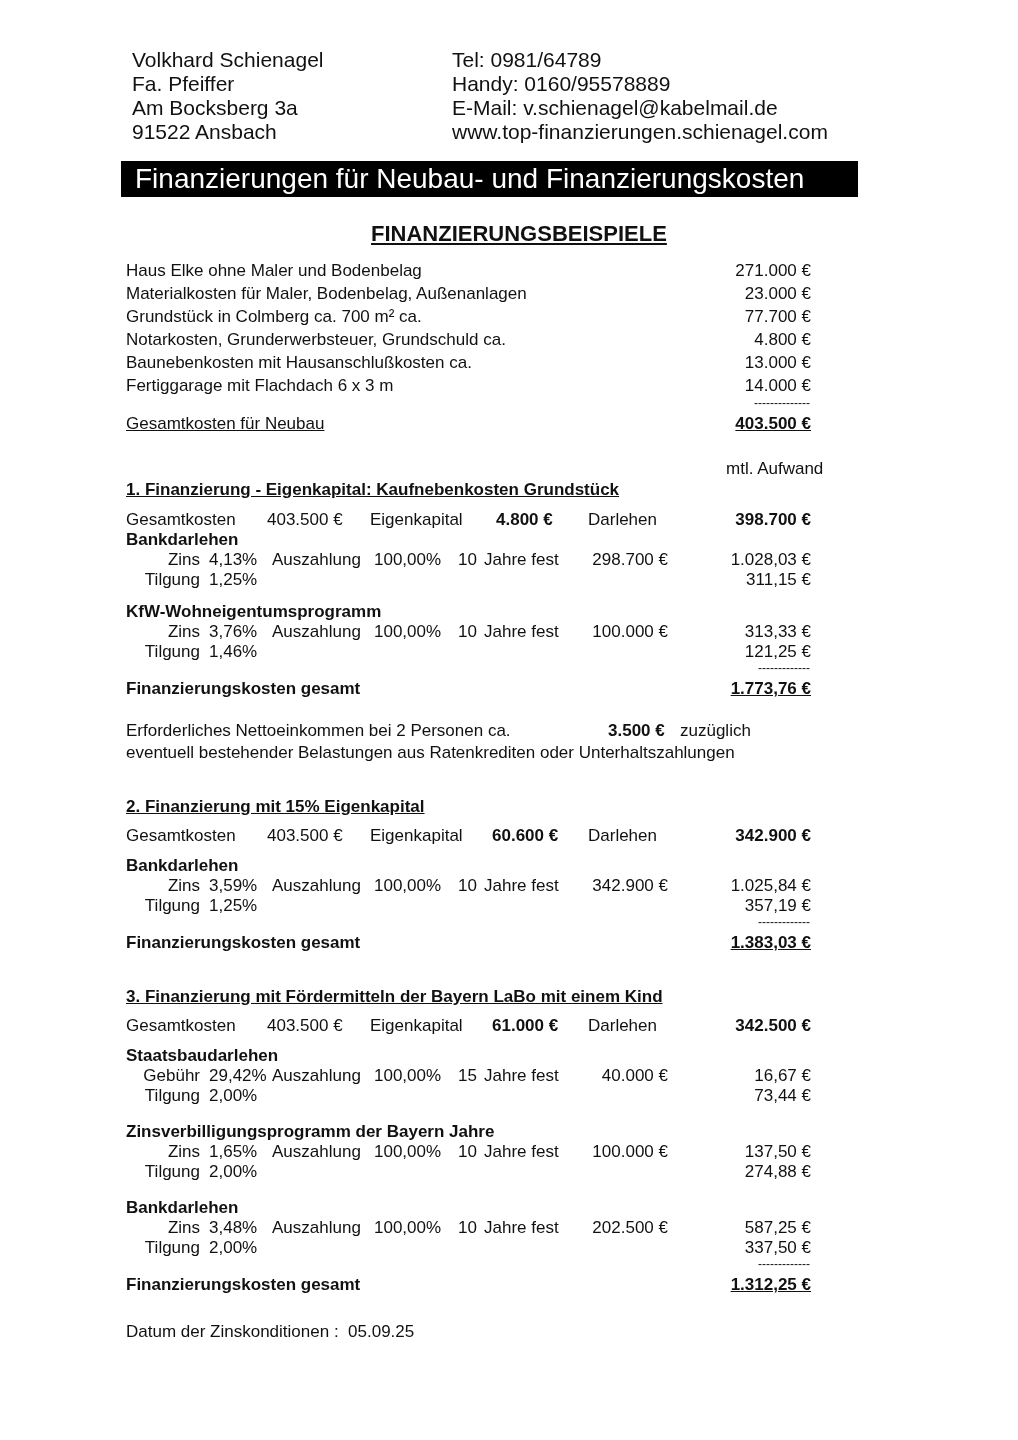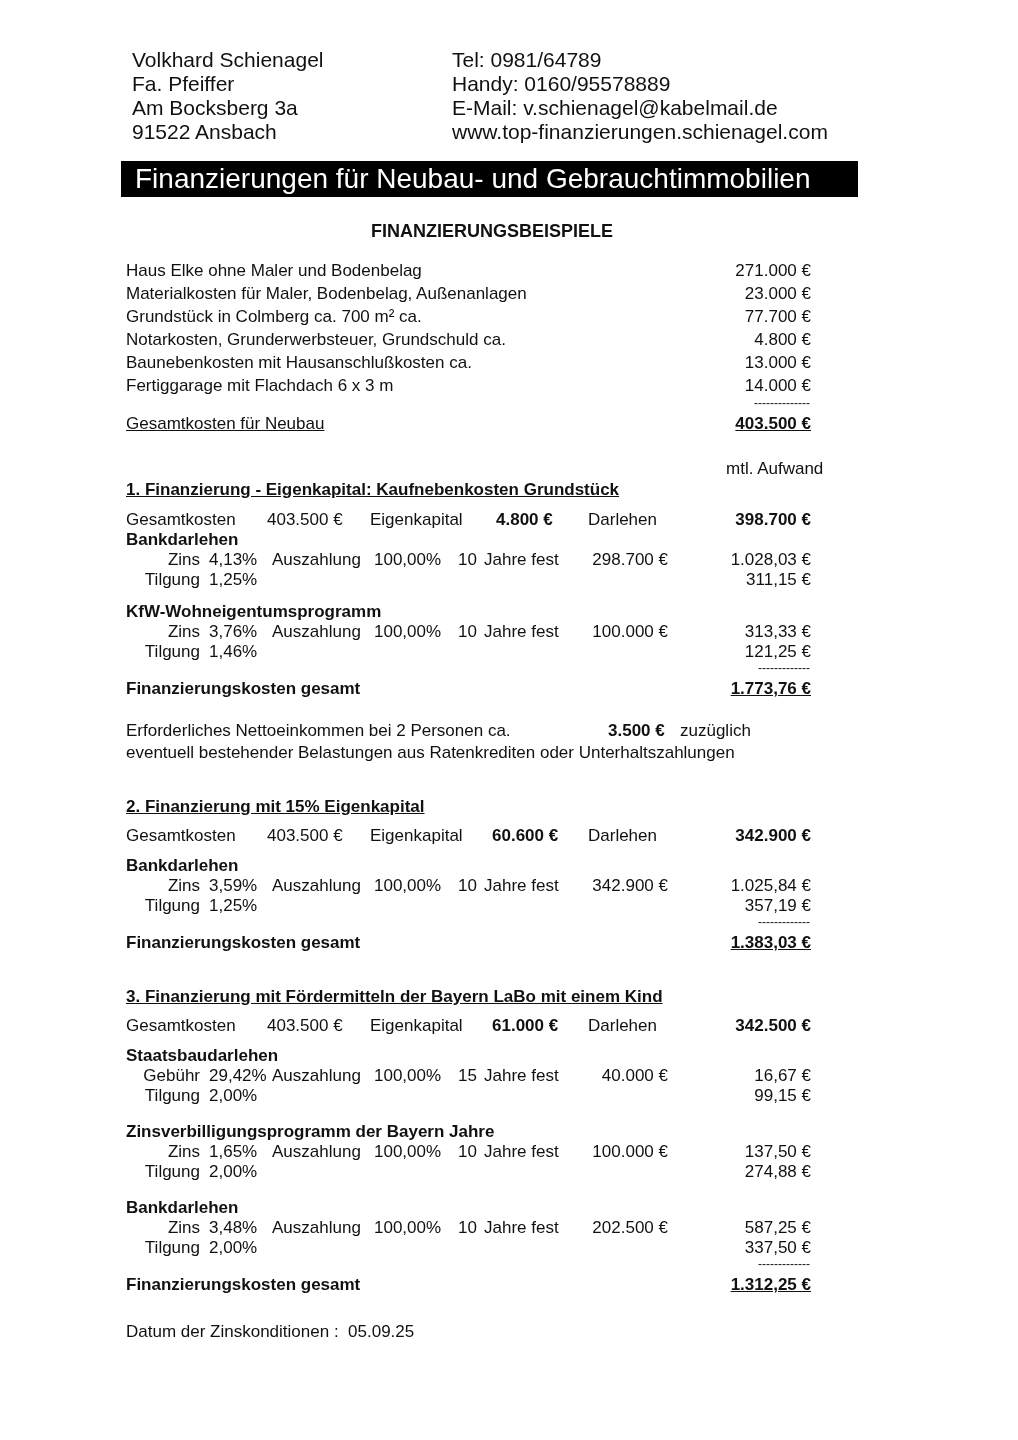--- a/index.html
+++ b/index.html
@@ -7,21 +7,21 @@
     width: 1018px; height: 1440px; position: relative; overflow: hidden;
     font-family: "Liberation Sans", sans-serif; color: #111;
   }
   .abs { position: absolute; white-space: nowrap; }
   .hdr { font-size: 21px; line-height: 24px; }
   .banner {
     position: absolute; left: 121px; top: 161px; width: 737px; height: 36px;
     background: #000; color: #fff; font-size: 28px; line-height: 36px;
     padding-left: 14px; box-sizing: border-box; white-space: nowrap;
   }
-  .title { font-size: 18px; font-weight: bold; }
+  .title { font-size: 22px; font-weight: bold; text-decoration: underline; }
   .t { font-size: 17px; line-height: 20px; }
   .b { font-weight: bold; }
   .u { text-decoration: underline; }
   .r { text-align: right; }
   .dash { font-size: 12px; letter-spacing: 0px; }
 </style>
 </head>
 <body>
 
 <div>
@@ -30,21 +30,21 @@
   <div class="abs hdr" style="left:132px;top:96px">Am Bocksberg 3a</div>
   <div class="abs hdr" style="left:132px;top:120px">91522 Ansbach</div>
 </div>
 <div>
   <div class="abs hdr" style="left:452px;top:48px">Tel: 0981/64789</div>
   <div class="abs hdr" style="left:452px;top:72px">Handy: 0160/95578889</div>
   <div class="abs hdr" style="left:452px;top:96px">E-Mail: v.schienagel@kabelmail.de</div>
   <div class="abs hdr" style="left:452px;top:120px">www.top-finanzierungen.schienagel.com</div>
 </div>
 
-<div class="banner">Finanzierungen für Neubau- und Gebrauchtimmobilien</div>
+<div class="banner">Finanzierungen für Neubau- und Finanzierungskosten</div>
 
 <div class="abs title" style="left:371px;top:221px">FINANZIERUNGSBEISPIELE</div>
 
 <div>
   <div class="abs t" style="left:126px;top:261px">Haus Elke ohne Maler und Bodenbelag</div>
   <div class="abs t r" style="left:650px;width:161px;top:261px">271.000 €</div>
   <div class="abs t" style="left:126px;top:284px">Materialkosten für Maler, Bodenbelag, Außenanlagen</div>
   <div class="abs t r" style="left:650px;width:161px;top:284px">23.000 €</div>
   <div class="abs t" style="left:126px;top:307px">Grundstück in Colmberg ca. 700 m² ca.</div>
   <div class="abs t r" style="left:650px;width:161px;top:307px">77.700 €</div>
@@ -146,21 +146,21 @@
   <div class="abs t r" style="left:126px;width:74px;top:1066px">Gebühr</div>
   <div class="abs t" style="left:209px;top:1066px">29,42%</div>
   <div class="abs t" style="left:272px;top:1066px">Auszahlung</div>
   <div class="abs t" style="left:374px;top:1066px">100,00%</div>
   <div class="abs t" style="left:458px;top:1066px">15</div>
   <div class="abs t" style="left:484px;top:1066px">Jahre fest</div>
   <div class="abs t r" style="left:560px;width:108px;top:1066px">40.000 €</div>
   <div class="abs t r" style="left:650px;width:161px;top:1066px">16,67 €</div>
   <div class="abs t r" style="left:126px;width:74px;top:1086px">Tilgung</div>
   <div class="abs t" style="left:209px;top:1086px">2,00%</div>
-  <div class="abs t r" style="left:650px;width:161px;top:1086px">99,15 €</div>
+  <div class="abs t r" style="left:650px;width:161px;top:1086px">73,44 €</div>
 
   <div class="abs t b" style="left:126px;top:1122px">Zinsverbilligungsprogramm der Bayern Jahre</div>
   <div class="abs t r" style="left:126px;width:74px;top:1142px">Zins</div>
   <div class="abs t" style="left:209px;top:1142px">1,65%</div>
   <div class="abs t" style="left:272px;top:1142px">Auszahlung</div>
   <div class="abs t" style="left:374px;top:1142px">100,00%</div>
   <div class="abs t" style="left:458px;top:1142px">10</div>
   <div class="abs t" style="left:484px;top:1142px">Jahre fest</div>
   <div class="abs t r" style="left:560px;width:108px;top:1142px">100.000 €</div>
   <div class="abs t r" style="left:650px;width:161px;top:1142px">137,50 €</div>

